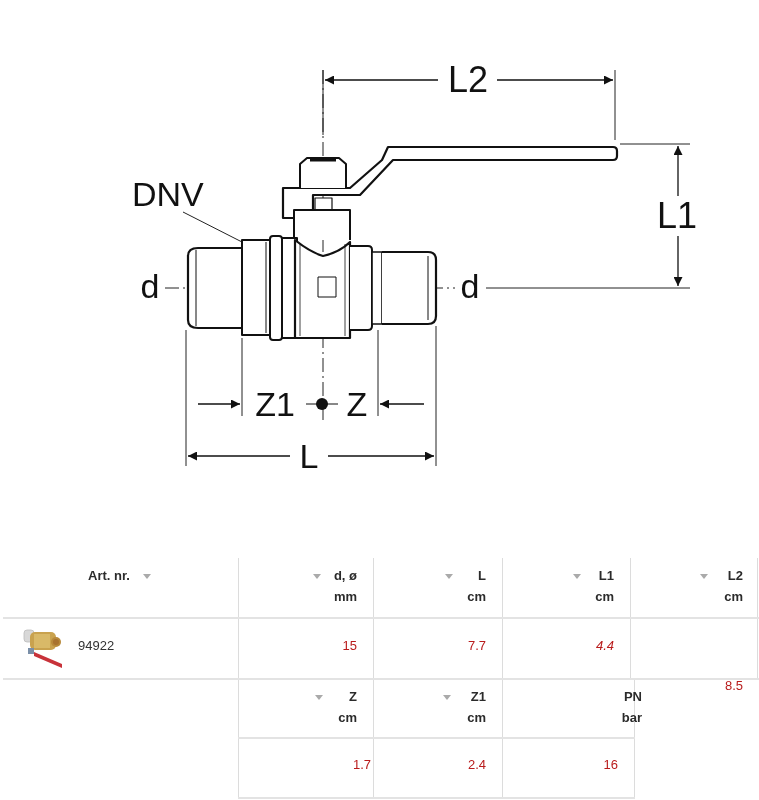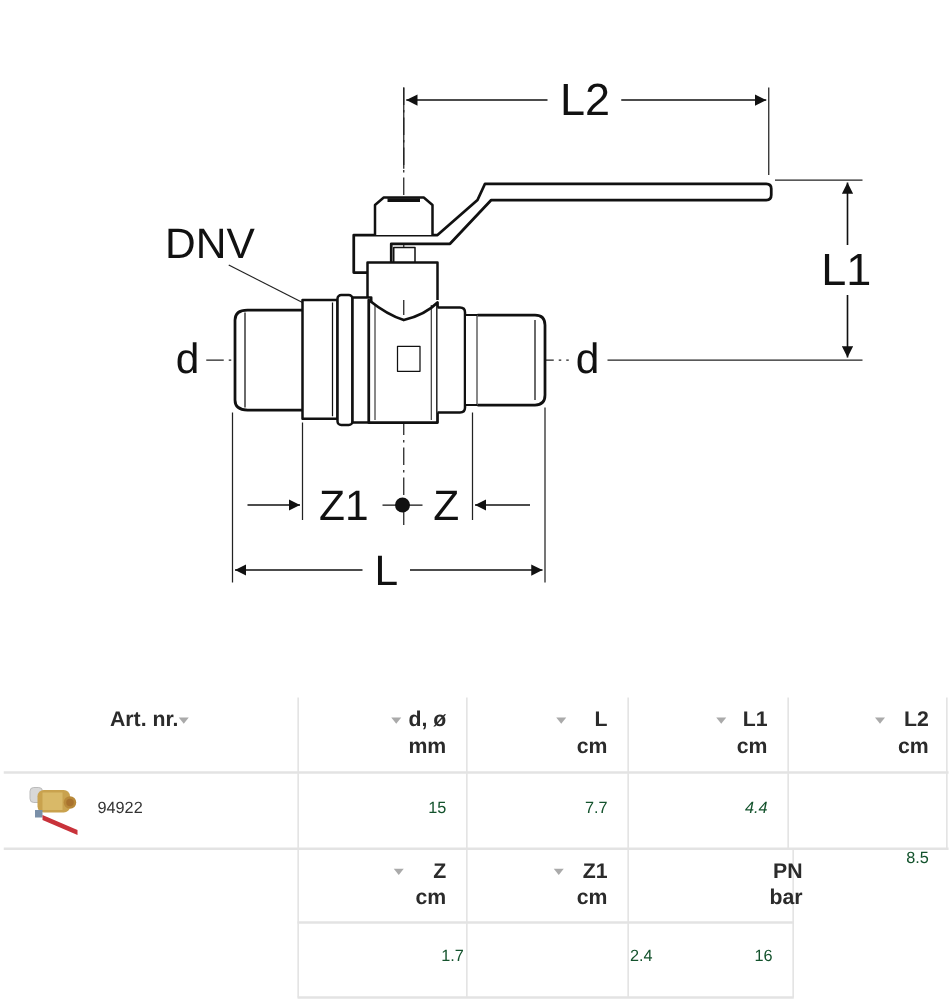--- a/index.html
+++ b/index.html
@@ -1,23 +1,23 @@
 <!DOCTYPE html>
 <html><head>
 <meta charset="utf-8">
 <style>
   html, body { margin: 0; padding: 0; background: #ffffff; }
   body { width: 759px; height: 800px; position: relative; overflow: hidden;
          font-family: "Liberation Sans", sans-serif; color: #222; }
   #drawing { position: absolute; left: 0; top: 0; width: 759px; height: 540px; }
   .hcell { position: absolute; box-sizing: border-box; }
-  .cell { position: absolute; box-sizing: border-box; text-align: right; font-size: 13px; color: #14532d; }
+  .cell { position: absolute; box-sizing: border-box; text-align: right; font-size: 13px; color: #b91c1c; }
   .vline { position: absolute; width: 1px; background: #dcdcdc; }
   .hline { position: absolute; height: 2px; background: #e3e3e3; }
-  .hdr { font-weight: 700; font-size: 17px; line-height: 21px; color: #2b2b2b; }
+  .hdr { font-weight: 700; font-size: 13px; line-height: 21px; color: #2b2b2b; }
   .sort { position: absolute; width: 0; height: 0; border-left: 4px solid transparent;
           border-right: 4px solid transparent; border-top: 5px solid #aaaaaa; }
   .thumb { position: absolute; left: 18px; top: 626px; width: 48px; height: 44px; }
   .artnum { position: absolute; left: 78px; top: 638px; font-size: 13px; color: #333; }
 </style>
 </head>
 <body>
 
 <svg id="drawing" viewBox="0 0 759 540" xmlns="http://www.w3.org/2000/svg">
   <defs>
@@ -186,16 +186,16 @@
     <span class="hdr" style="position:absolute; right:16px; top:21px;">cm</span>
   </div>
 
   <div class="hcell" style="left:526px; top:686px; width:132px; height:50px;">
     <span class="hdr" style="position:absolute; right:16px; top:0;">PN</span>
     <span class="hdr" style="position:absolute; right:16px; top:21px;">bar</span>
   </div>
 
   <div>
     <div class="cell" style="left:252px; top:757px; width:119px;">1.7</div>
-    <div class="cell" style="left:373px; top:757px; width:113px;margin-left:36px;">2.4</div>
+    <div class="cell" style="left:373px; top:757px; width:113px;">2.4</div>
     <div class="cell" style="left:502px; top:757px; width:116px;">16</div>
   </div>
 </div>
 
 </body></html>

